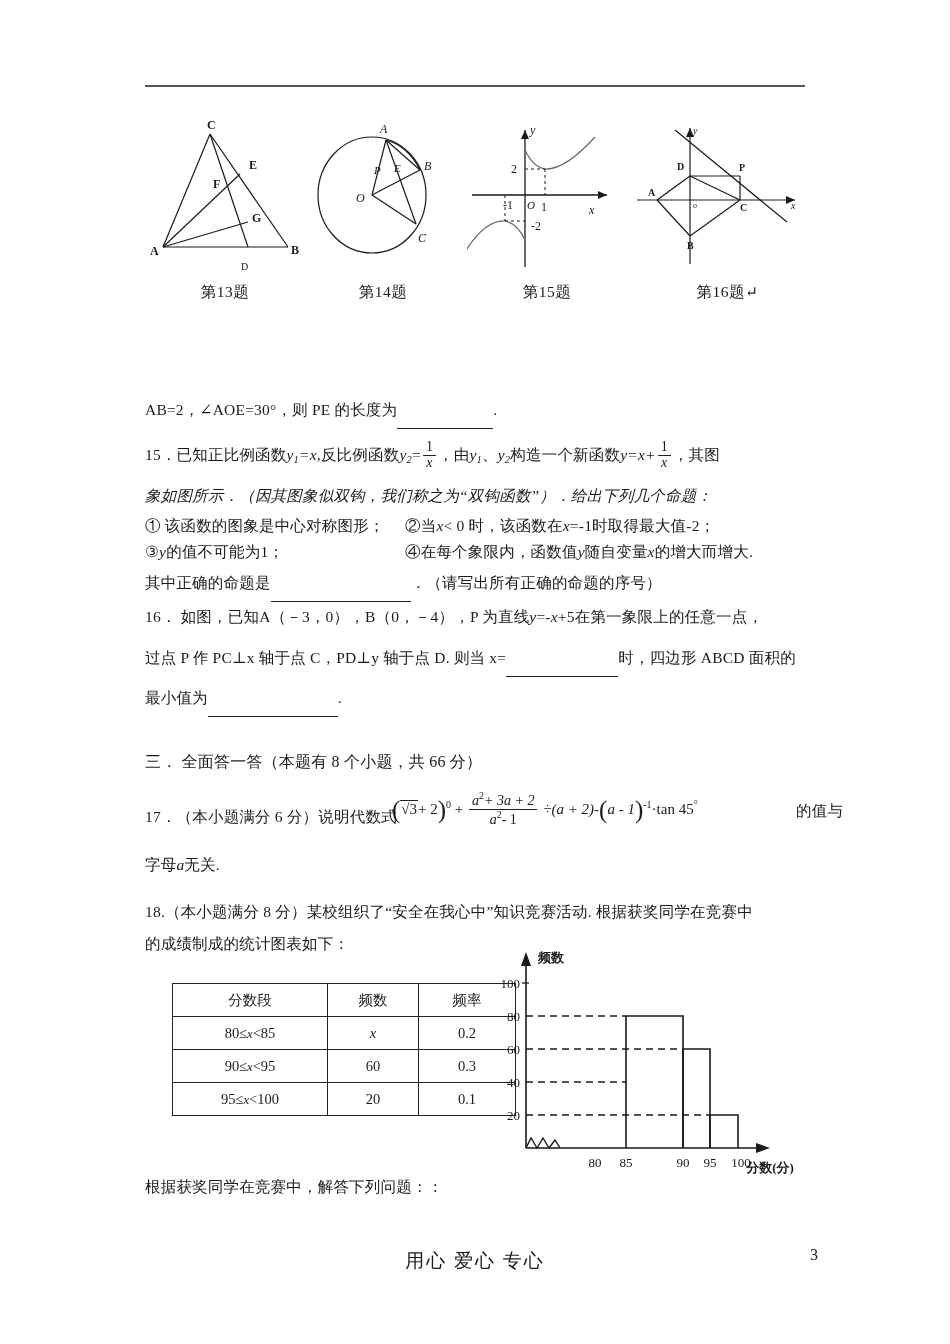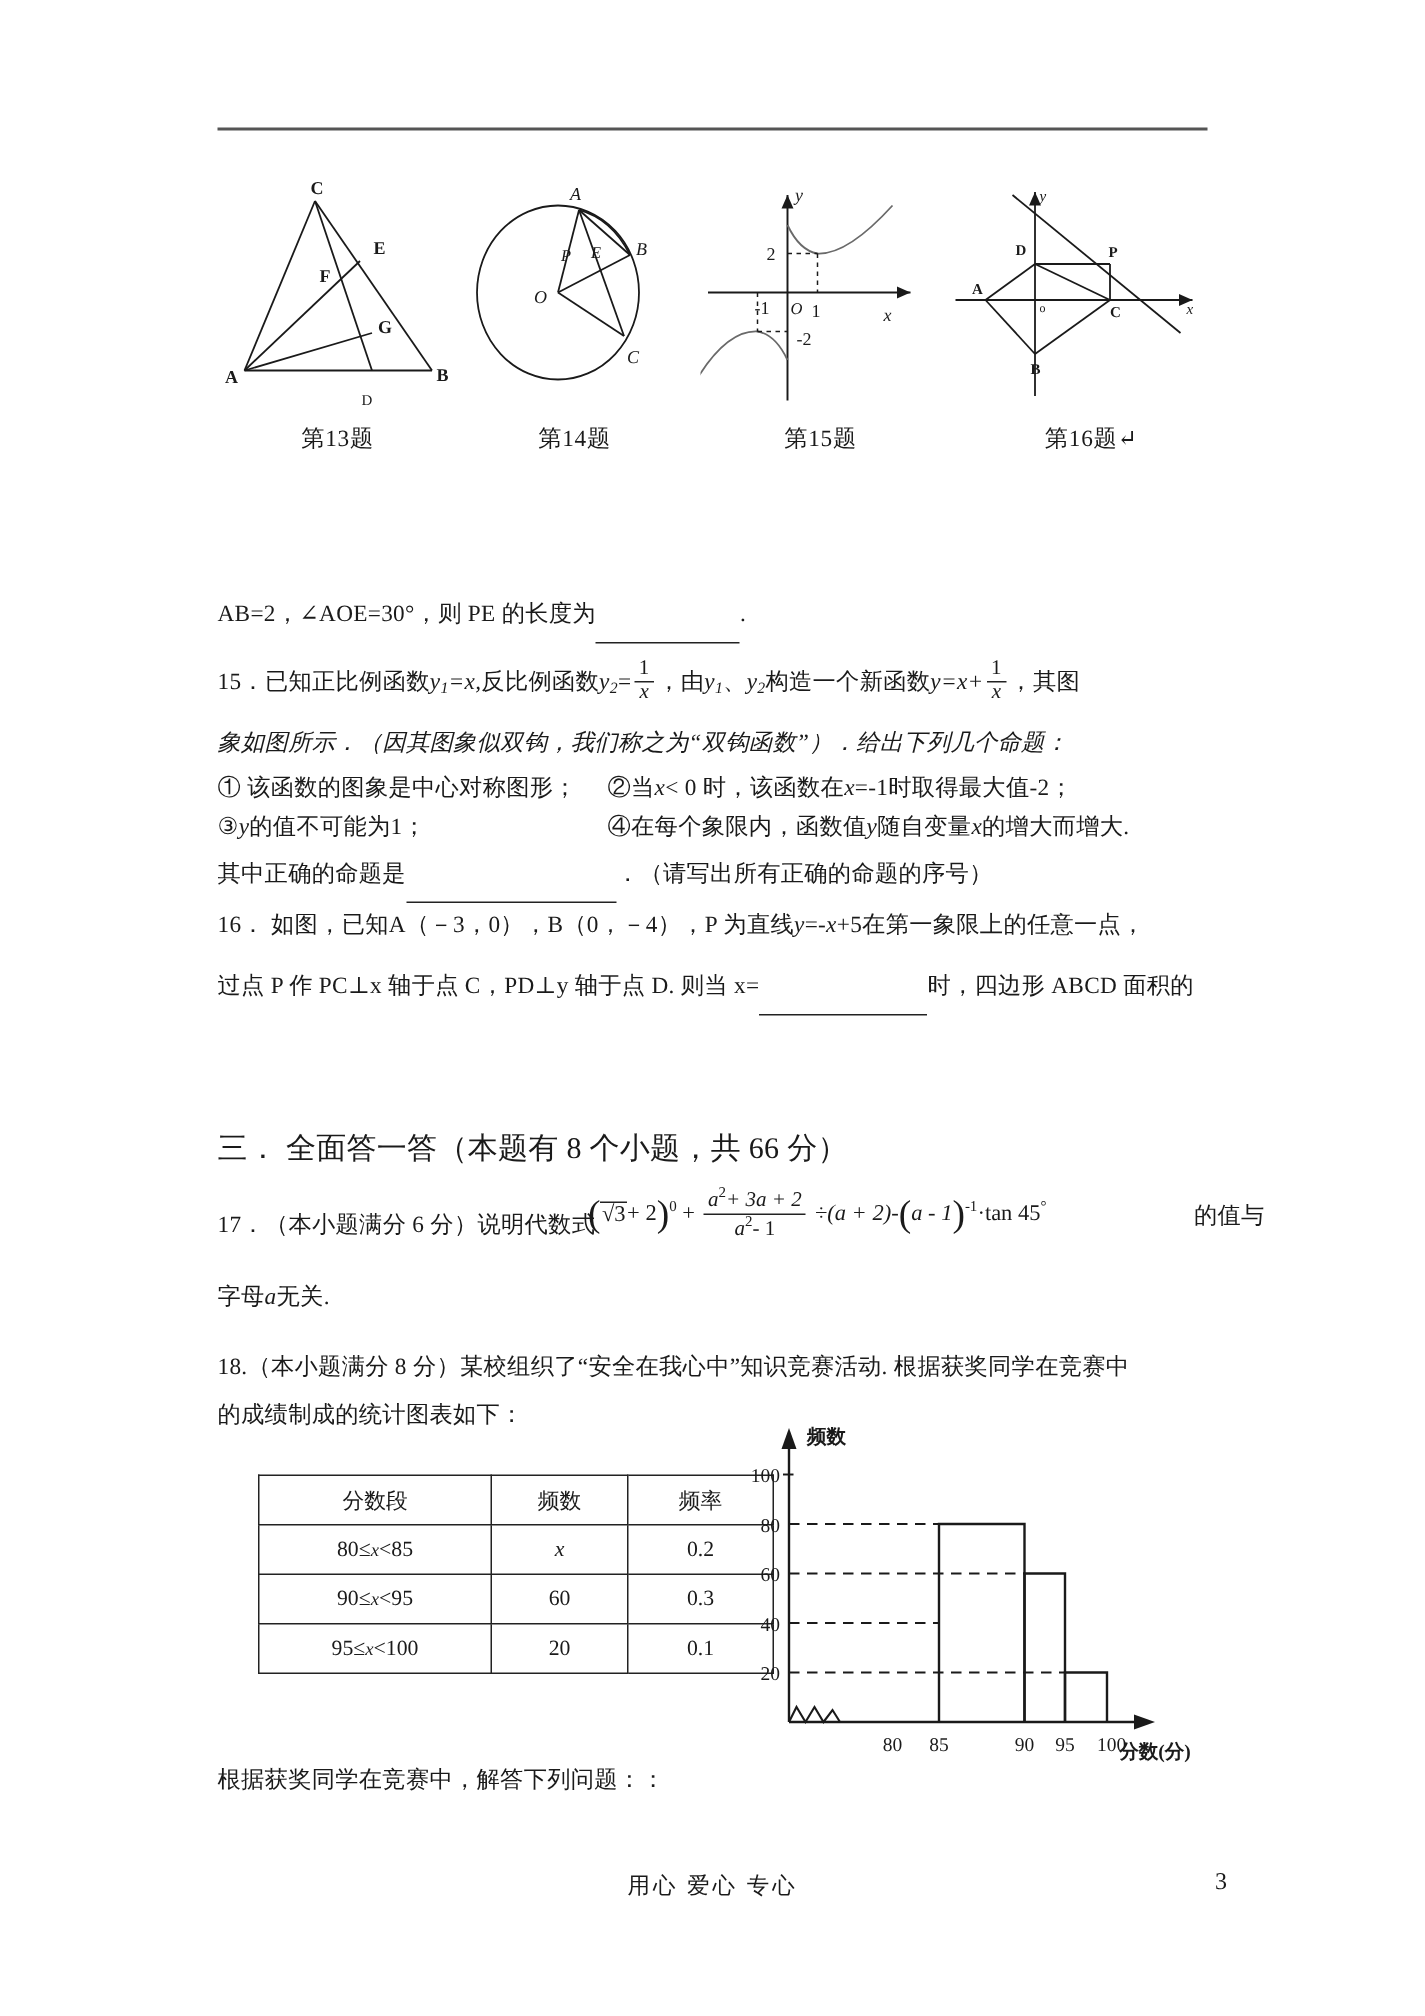--- a/index.html
+++ b/index.html
@@ -92,21 +92,21 @@
   .frac .den { display: block; border-top: 1.2px solid #222; padding: 0 3px; }
 
   .radical {
     border-top: 1.1px solid #222;
     padding: 0 1px 0 1px;
   }
 
   
   .sec-head {
     position: absolute;
-    font-size: 20px;
+    font-size: 16px;
     letter-spacing: 0.2px;
     white-space: nowrap;
   }
 
   
   .formula {
     position: absolute;
     font-size: 15px;
     white-space: nowrap;
   }
@@ -141,21 +141,21 @@
     height: 230px;
   }
 
   
   .footer-center {
     position: absolute;
     left: 0;
     top: 1248px;
     width: 950px;
     text-align: center;
-    font-size: 15px;
+    font-size: 19px;
     letter-spacing: 2px;
   }
   .footer-page {
     position: absolute;
     right: 132px;
     top: 1246px;
     font-size: 16px;
   }
   svg { display: block; }
   text { font-family: "Liberation Serif", serif; }
@@ -307,20 +307,23 @@
 
   <div class="qtext" style="left:145px; top:563px;">
     <span>其中正确的命题是</span><span class="blank-u" style="width:140px;">&nbsp;</span><span>．（请写出所有正确的命题的序号）</span>
   </div>
 
   <div class="qtext" style="left:145px; top:598px;">
     <span>16．  如图，已知A（－3，0），B（0，－4），P 为直线</span><span class="mi">y</span><span>=-</span><span class="mi">x</span><span>+5在第一象限上的任意一点，</span>
   </div>
   <div class="qtext" style="left:145px; top:638px;">
     <span>过点 P 作 PC⊥x 轴于点 C，PD⊥y 轴于点 D. 则当 x=</span><span class="blank-u" style="width:112px;">&nbsp;</span><span>时，四边形 ABCD 面积的</span>
+  </div>
+  <div class="qtext" style="left:145px; top:678px;">
+    <span>最小值为</span><span class="blank-u" style="width:130px;">&nbsp;</span><span>.</span>
   </div>
 
   <div class="sec-head" style="left:145px; top:752px;">三．  全面答一答（本题有 8 个小题，共 66 分）</div>
 
   <div class="qtext" style="left:145px; top:798px;">17．（本小题满分 6 分）说明代数式</div>
 
   <div class="formula" style="left:392px; top:792px;">
     <span class="bigparen">(</span><span class="radical">√<span>3</span></span><span>+ 2</span><span class="bigparen">)</span><span class="sup">0</span>
     <span>+</span>
     <span class="frac" style="font-size:14px;">

